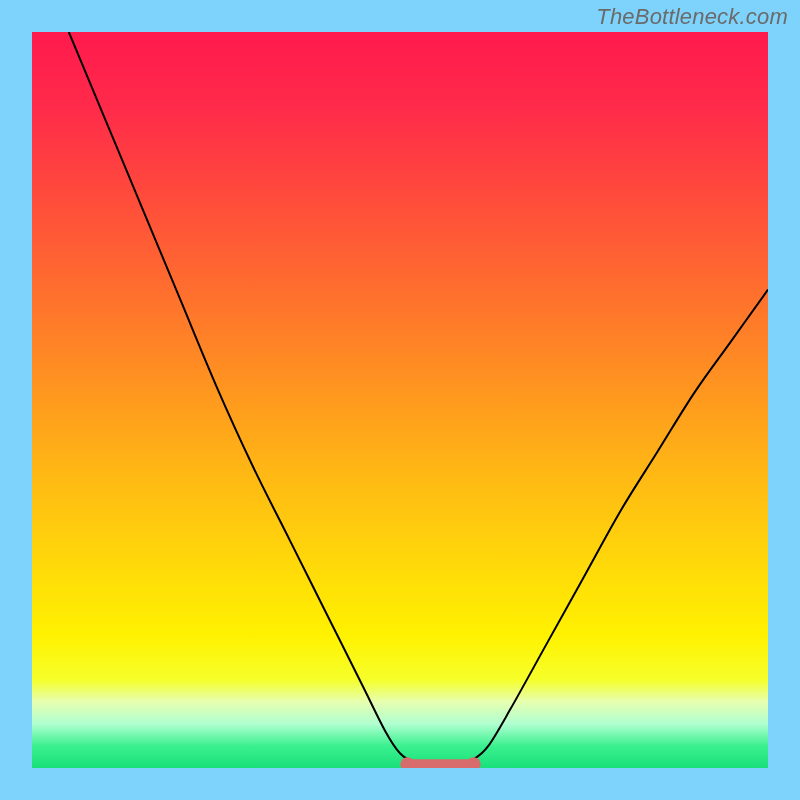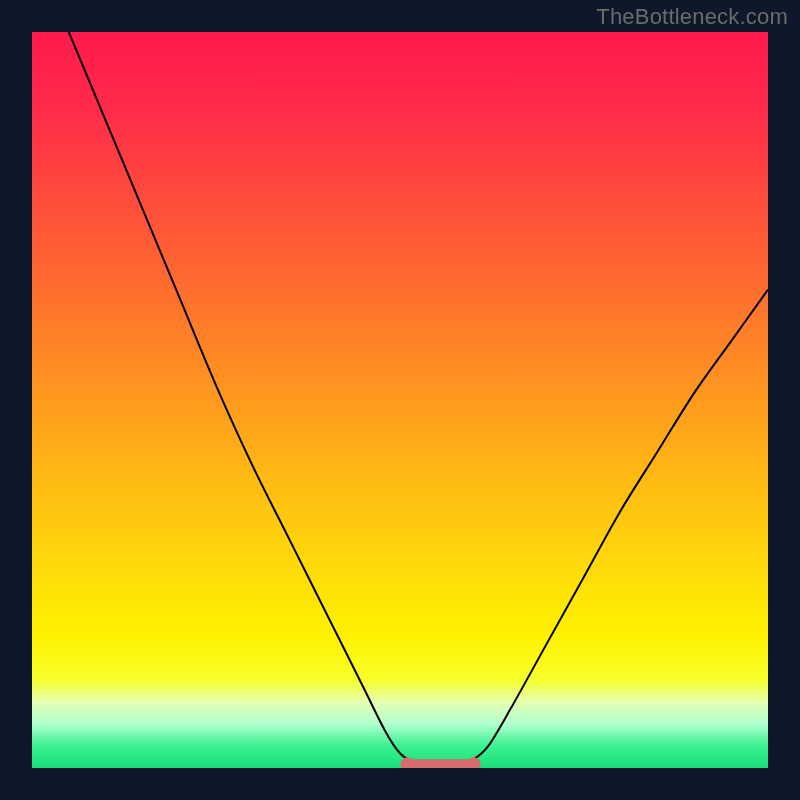--- a/index.html
+++ b/index.html
@@ -8,21 +8,22 @@
     width: 800px;
     height: 800px;
     background: #000;
     overflow: hidden;
     font-family: Arial, Helvetica, sans-serif;
   }
   .frame {
     position: relative;
     width: 800px;
     height: 800px;
-    background: #0f172a;
+    background: #7dd3fc;
+    font-style: italic;
   }
   .watermark {
     position: absolute;
     top: 4px;
     right: 12px;
     color: #6b6b6b;
     font-size: 22px;
     font-weight: 500;
     letter-spacing: 0.2px;
     z-index: 20;

